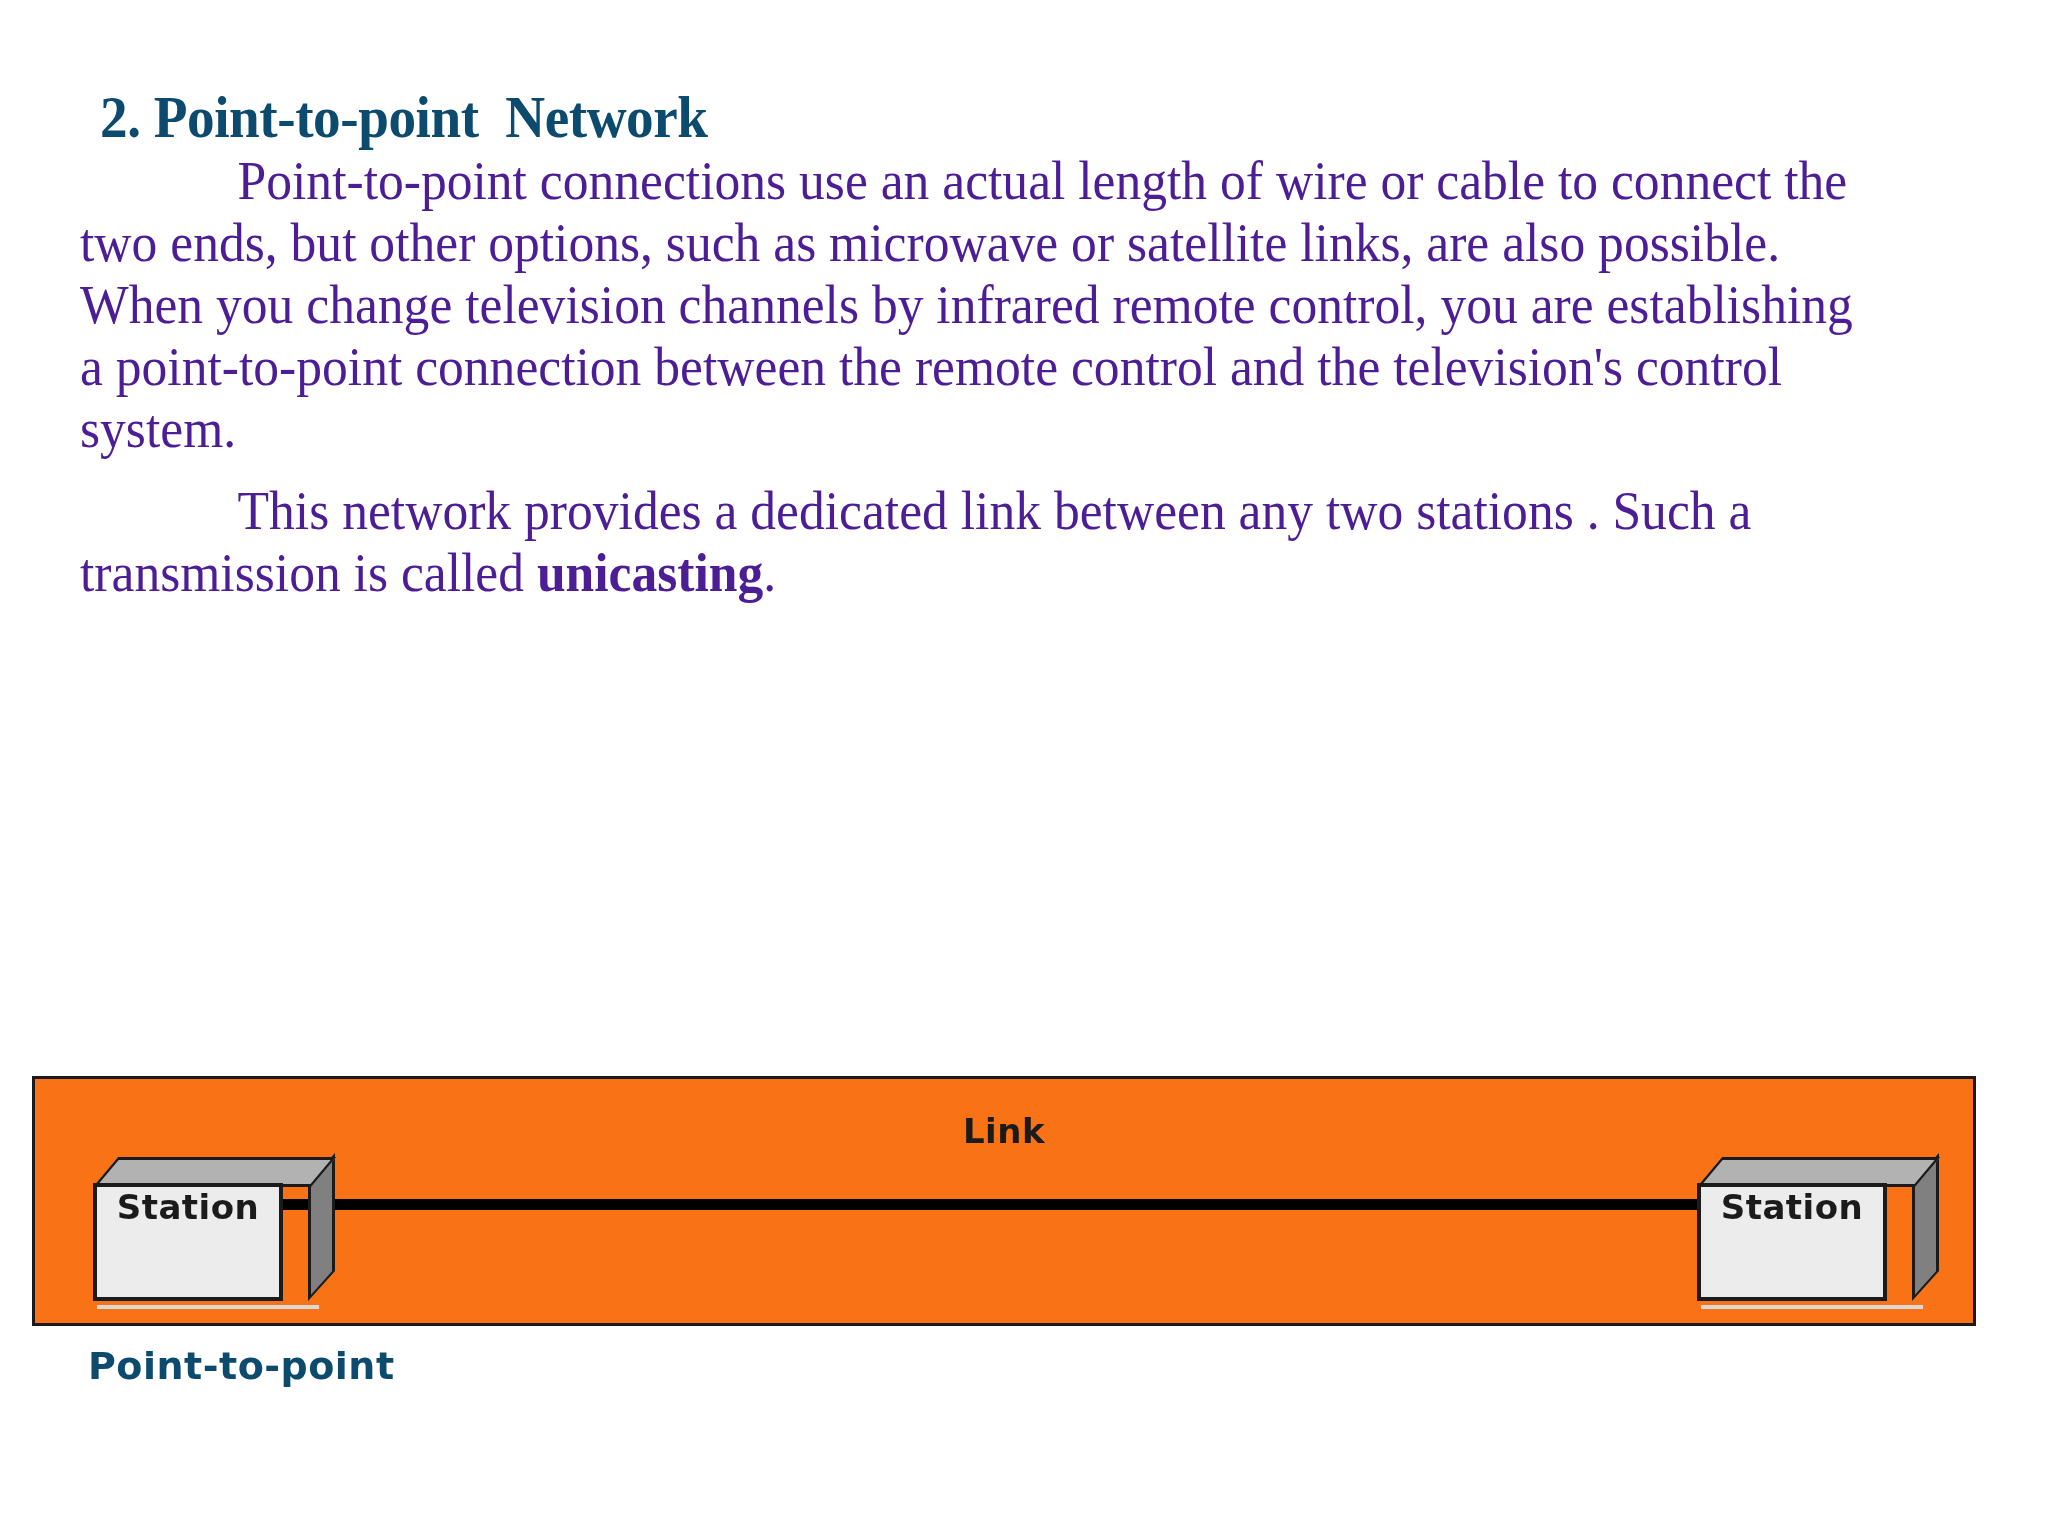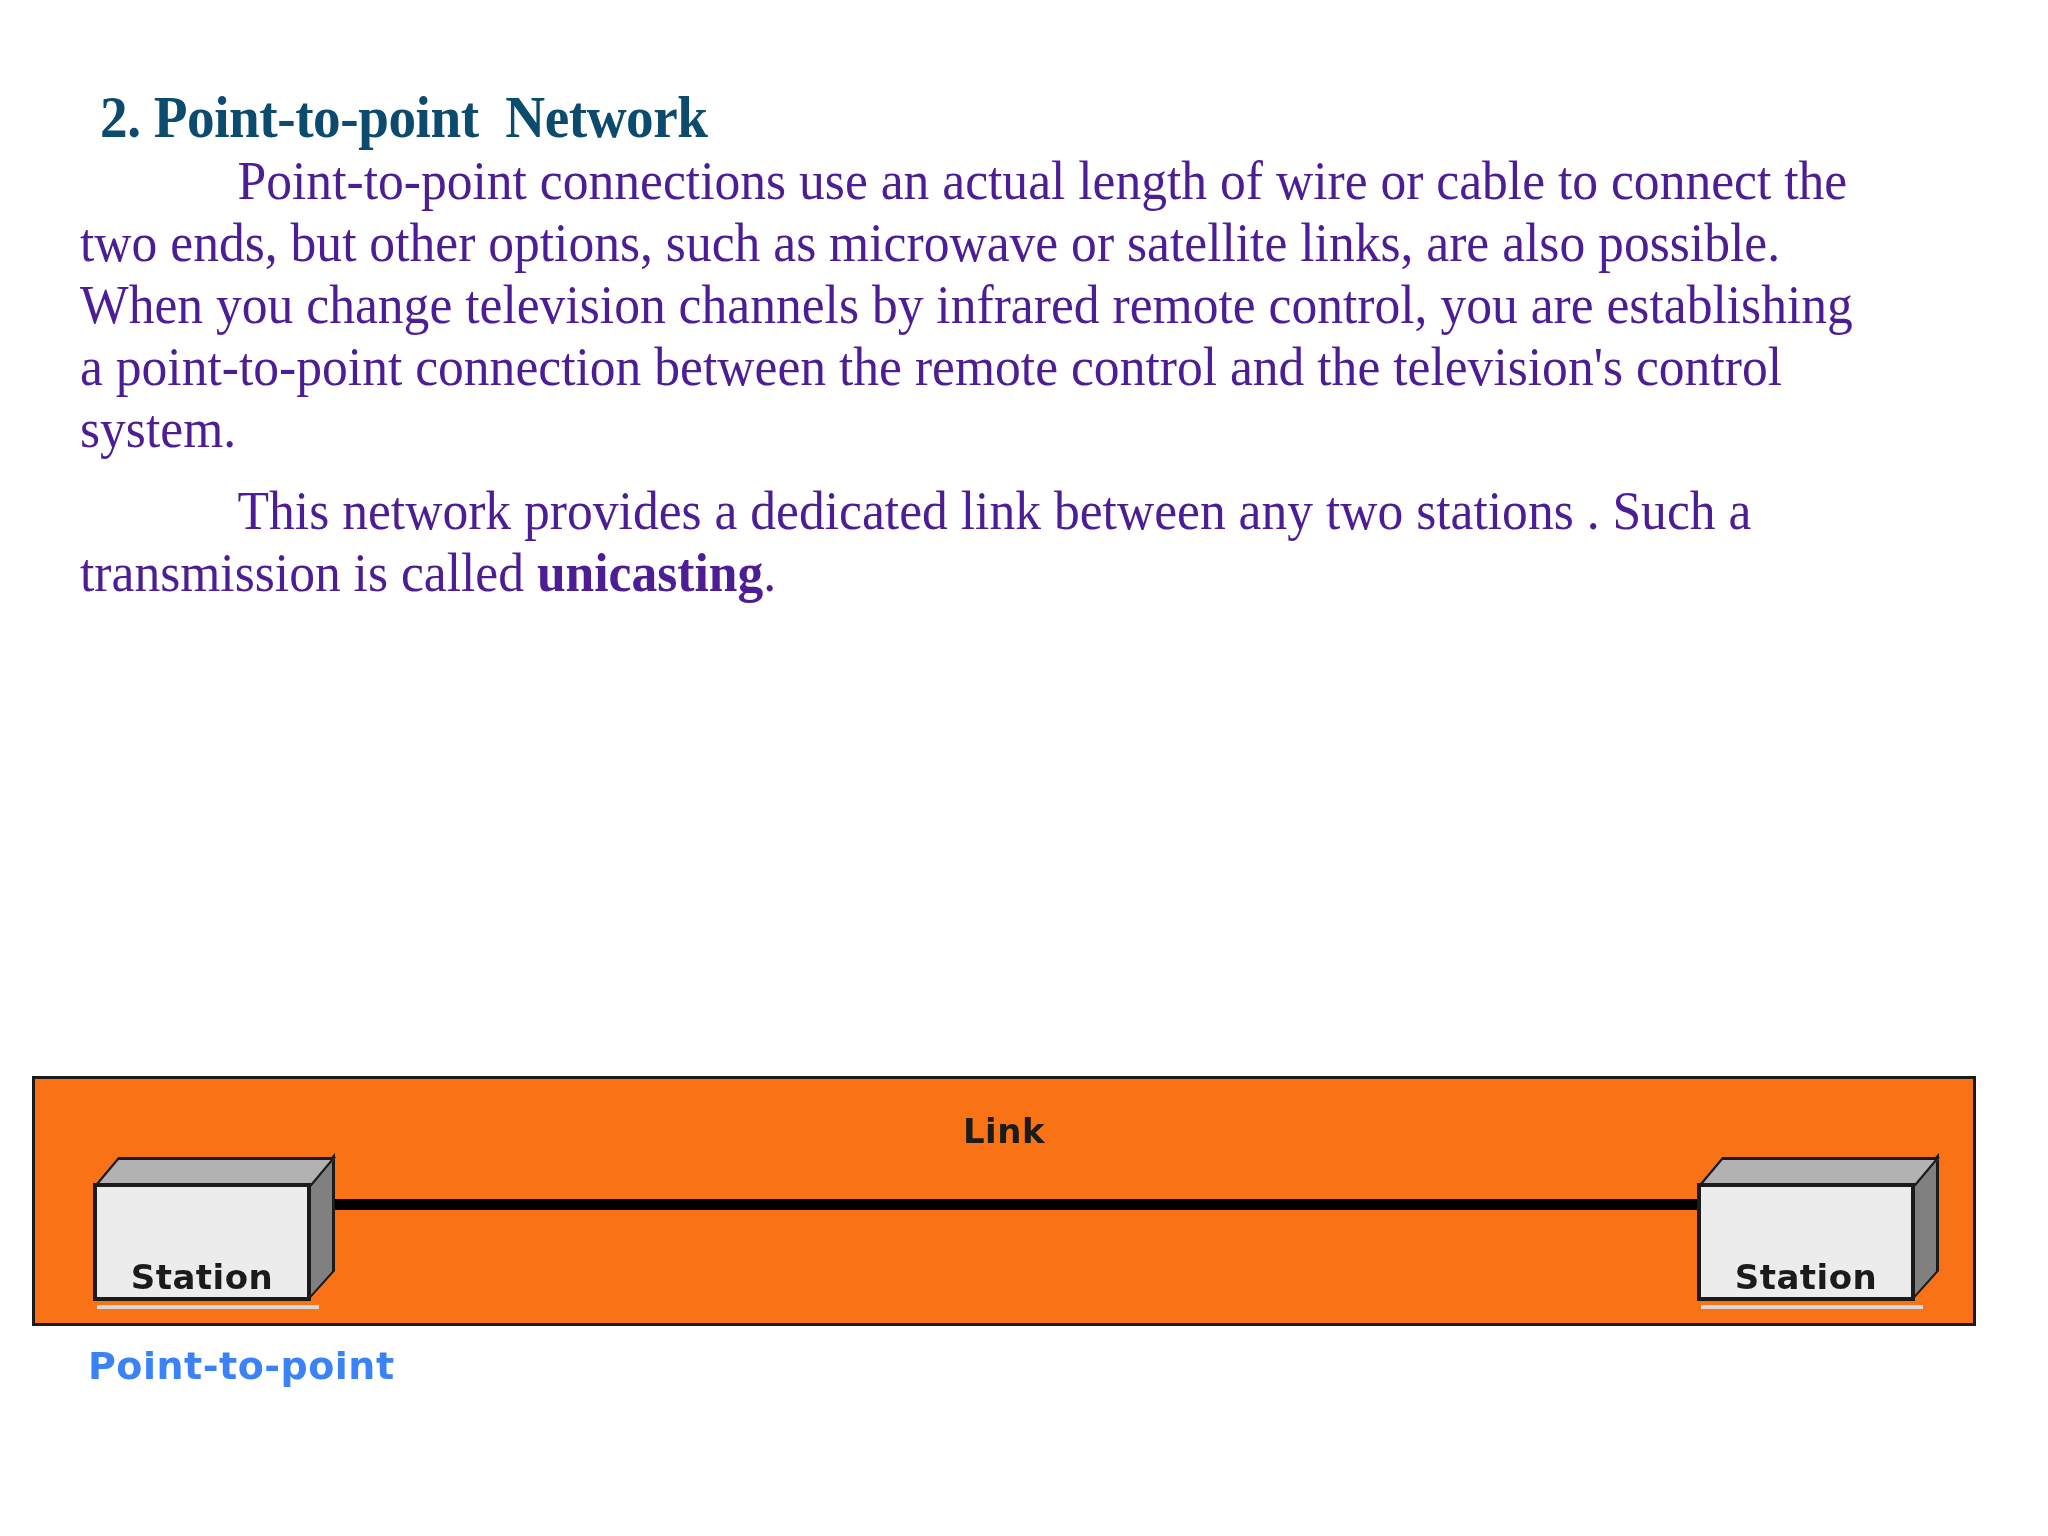--- a/index.html
+++ b/index.html
@@ -108,27 +108,27 @@
     top: 78px;
   }
   .station.left  { left: 58px; }
   .station.right { right: 58px; }
 
   
   .station .face {
     position: absolute;
     left: 0;
     top: 26px;
-    width: 218px;
+    width: 190px;
     height: 118px;
     background: #ececec;
     border: 4px solid #1b1b1b;
     box-sizing: border-box;
     display: flex;
-    align-items: flex-end;
+    align-items: flex-start;
     justify-content: center;
     z-index: 3;
   }
   .station .face-label {
     font-family: "DejaVu Sans", "Liberation Sans", sans-serif;
     font-size: 34px;
     font-weight: bold;
     letter-spacing: 0.5px;
     color: #1b1b1b;
     white-space: nowrap;
@@ -173,21 +173,21 @@
   }
 
   .diagram-caption {
     position: absolute;
     left: 88px;
     top: 1344px;
     font-family: "DejaVu Sans", "Liberation Sans", sans-serif;
     font-size: 38px;
     font-weight: bold;
     letter-spacing: 0.5px;
-    color: #3b82f6;
+    color: #0c4a6e;
     white-space: nowrap;
   }
 </style>
 </head>
 <body>
 
 <div class="slide">
 
   <h1 class="slide-title"><span class="cond">2. Point-to-point  Network</span></h1>
 

